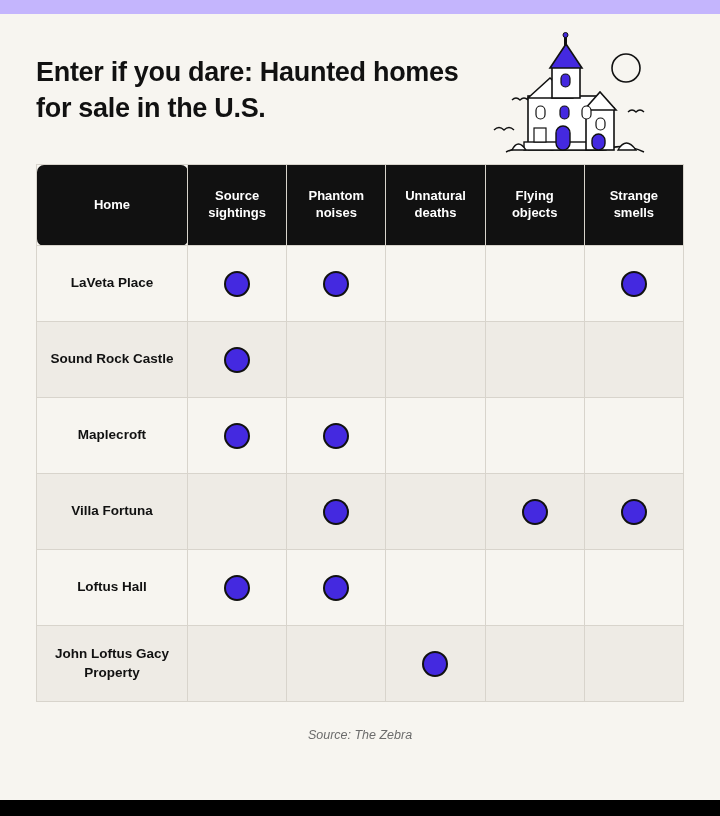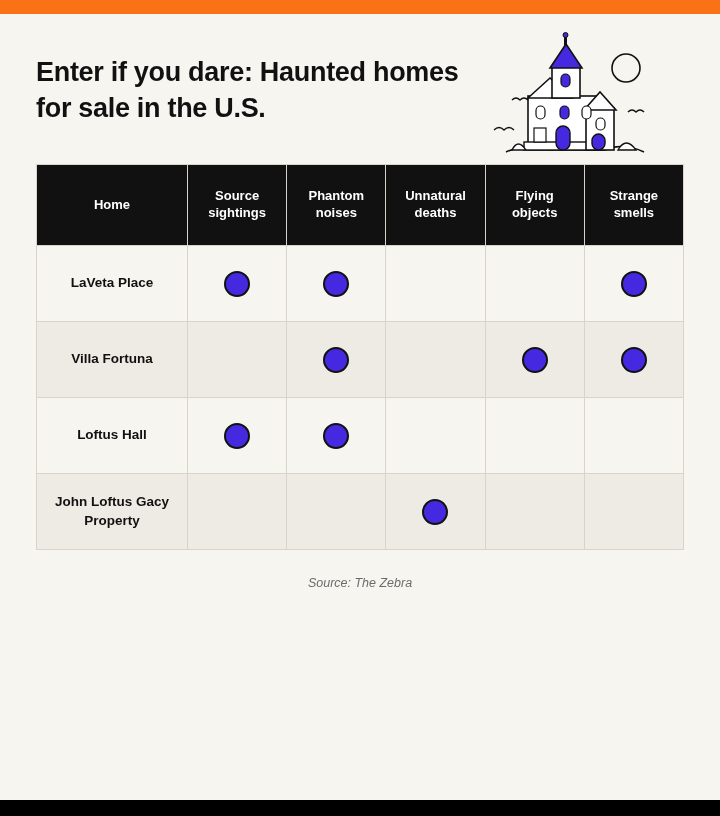--- a/index.html
+++ b/index.html
@@ -10,21 +10,21 @@
   body {
     width: 720px;
     height: 816px;
     font-family: "Liberation Sans", sans-serif;
     overflow: hidden;
   }
   .page {
     position: relative;
     width: 720px;
     height: 664px;
-    background: #f97316;
+    background: #c4b5fd;
   }
   .card {
     position: absolute;
     left: 0;
     top: 14px;
     width: 720px;
     height: 786px;
     background: #f7f5f0;
     box-sizing: border-box;
     padding: 0 36px;
@@ -66,20 +66,21 @@
     color: #ffffff;
     font-size: 13px;
     font-weight: bold;
     line-height: 1.3;
     height: 72px;
     padding: 4px 6px;
     border-color: #111111;
   }
   thead th.home-col {
     width: 138px;
+    border-radius: 7px;
   }
   tbody td {
     height: 67px;
     background: #f7f5f0;
   }
   tbody tr:nth-child(even) td {
     background: #eeebe5;
   }
   tbody td.rowlabel {
     font-size: 13.5px;
@@ -177,20 +178,42 @@
             <td>
               <div class="dot"></div>
             </td>
             <td></td>
             <td></td>
             <td>
               <div class="dot"></div>
             </td>
           </tr>
           <tr>
+            <td class="rowlabel">Sound Rock Castle</td>
+            <td>
+              <div class="dot"></div>
+            </td>
+            <td></td>
+            <td></td>
+            <td></td>
+            <td></td>
+          </tr>
+          <tr>
+            <td class="rowlabel">Maplecroft</td>
+            <td>
+              <div class="dot"></div>
+            </td>
+            <td>
+              <div class="dot"></div>
+            </td>
+            <td></td>
+            <td></td>
+            <td></td>
+          </tr>
+          <tr>
             <td class="rowlabel">Villa Fortuna</td>
             <td></td>
             <td>
               <div class="dot"></div>
             </td>
             <td></td>
             <td>
               <div class="dot"></div>
             </td>
             <td>

